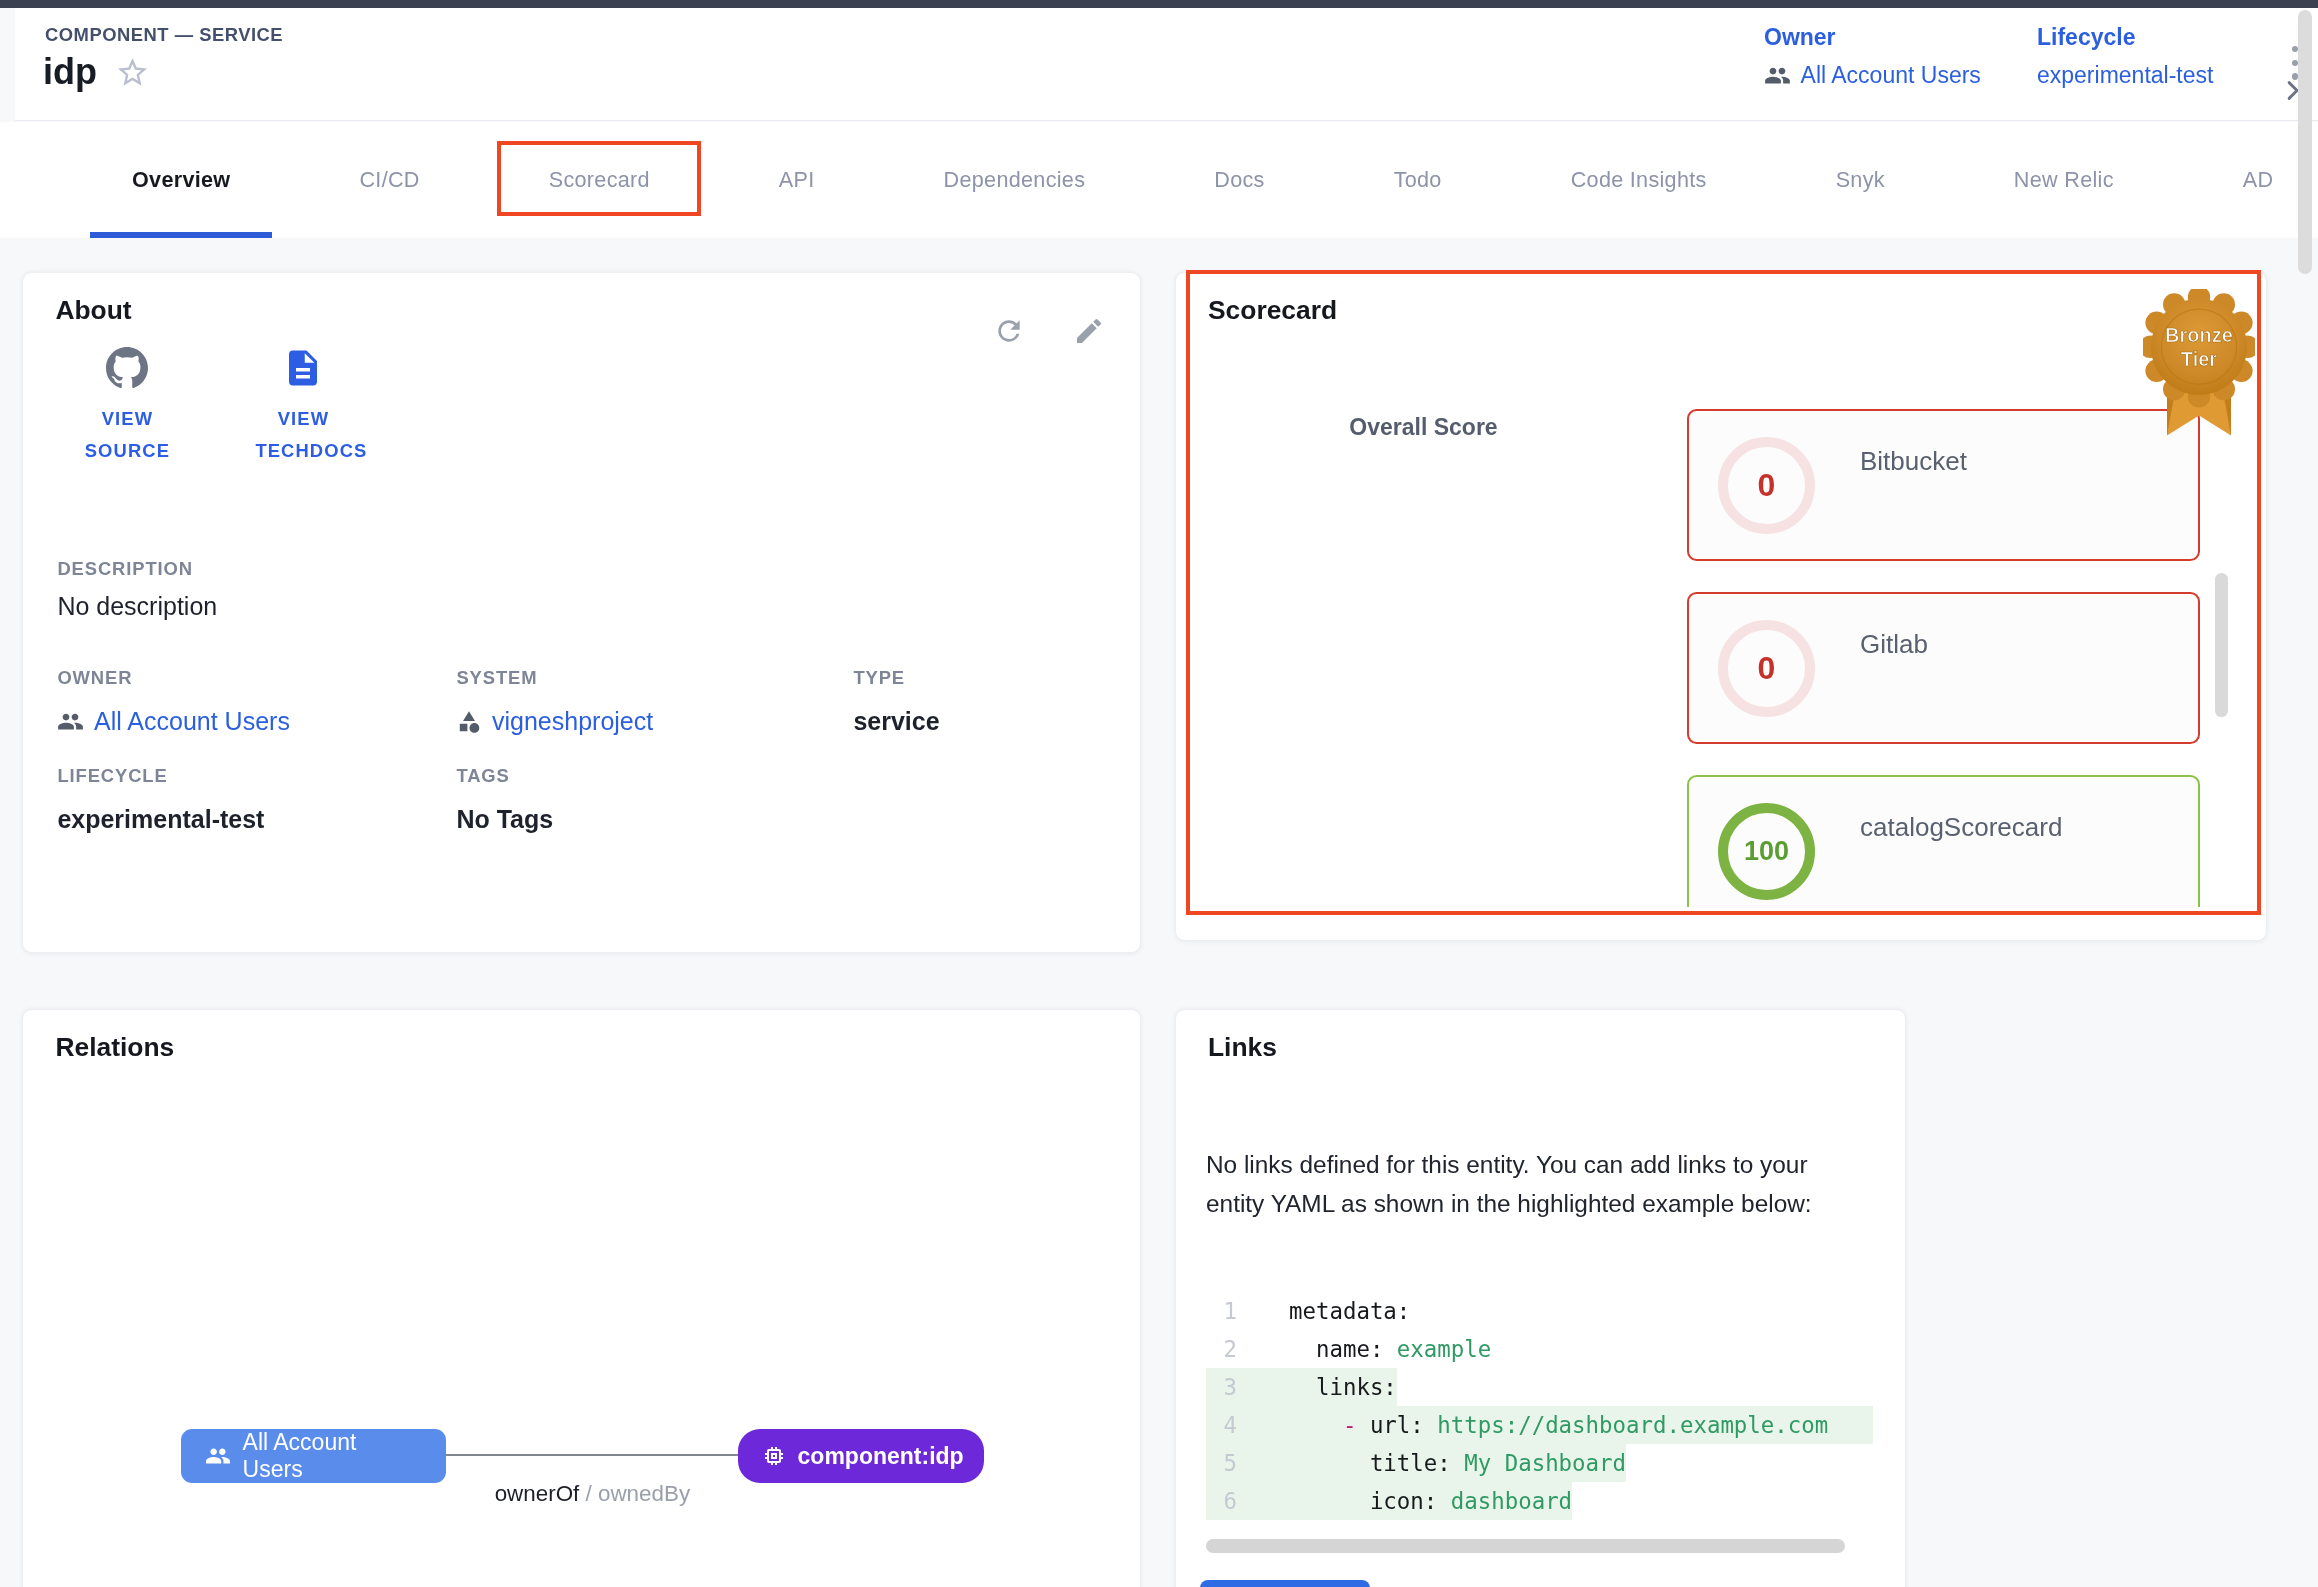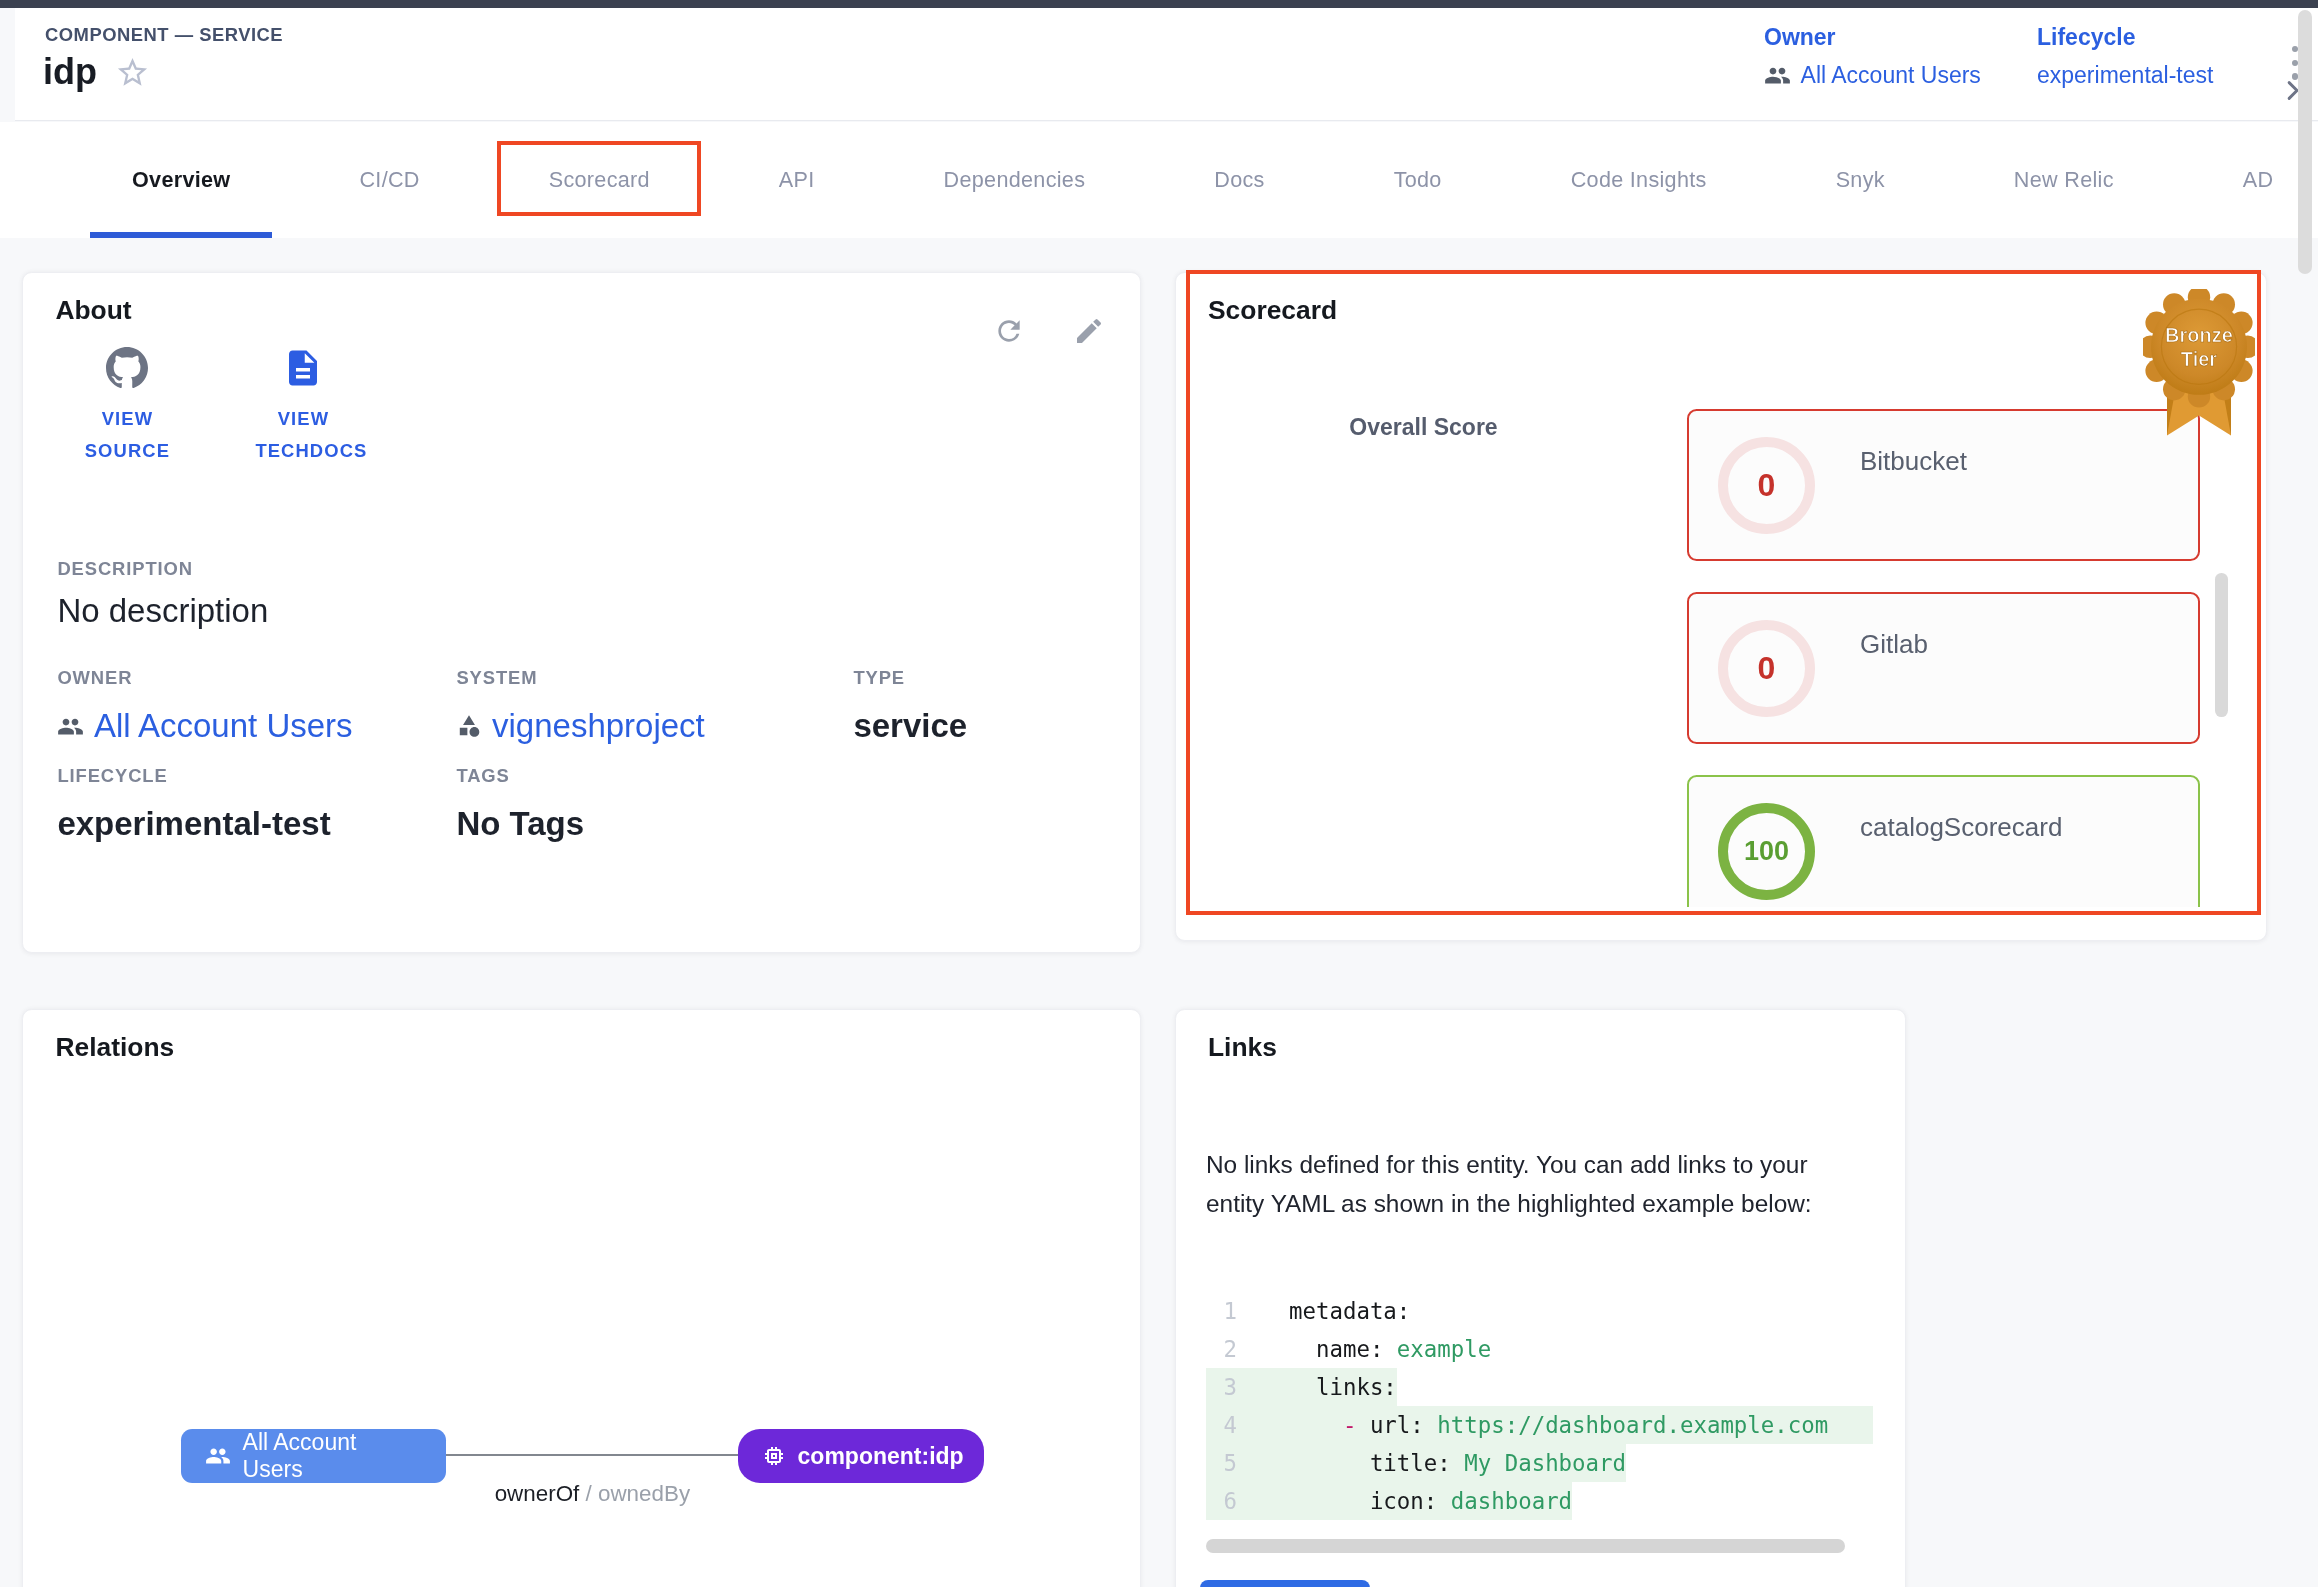--- a/index.html
+++ b/index.html
@@ -44,21 +44,21 @@
   
   .about{left:22.4px;top:272px;width:1117px;height:679px;}
   .about-actions{position:absolute;right:35px;top:42px;display:flex;gap:48px;color:#9aa0ac;}
   .about-actions span{cursor:pointer;}
   .view-links{position:absolute;left:32px;top:74px;display:flex;gap:32px;}
   .vlink{width:144px;display:flex;flex-direction:column;align-items:center;gap:14.4px;cursor:pointer;}
   .vlink .lbl{font-size:18.4px;font-weight:700;letter-spacing:1.1px;color:#2c5de2;
               text-align:center;line-height:32px;width:96px;}
   .vlink .gh{color:#6d7484;} .vlink .doc{color:#2c5de2;}
   .f-label{position:absolute;font-size:18.4px;font-weight:700;letter-spacing:0.9px;color:#7e8596;}
-  .f-value{position:absolute;font-size:33px;color:#1d222c;}
+  .f-value{position:absolute;font-size:25px;color:#1d222c;}
   .f-value.bold{font-weight:700;}
   .f-link{display:flex;align-items:center;gap:9.6px;color:#2b5fe0;cursor:pointer;}
   .f-link .ic{color:#545c69;}
 
   
   .scorecard{left:1175px;top:272px;width:1090px;height:667px;overflow:hidden;}
   .overall-label{position:absolute;left:71px;top:141px;width:353px;text-align:center;
                  font-size:23px;font-weight:700;color:#555c6d;}
   .gauge{position:absolute;left:59px;top:205px;width:385px;height:385px;border-radius:50%;
          display:flex;align-items:center;justify-content:center;}

